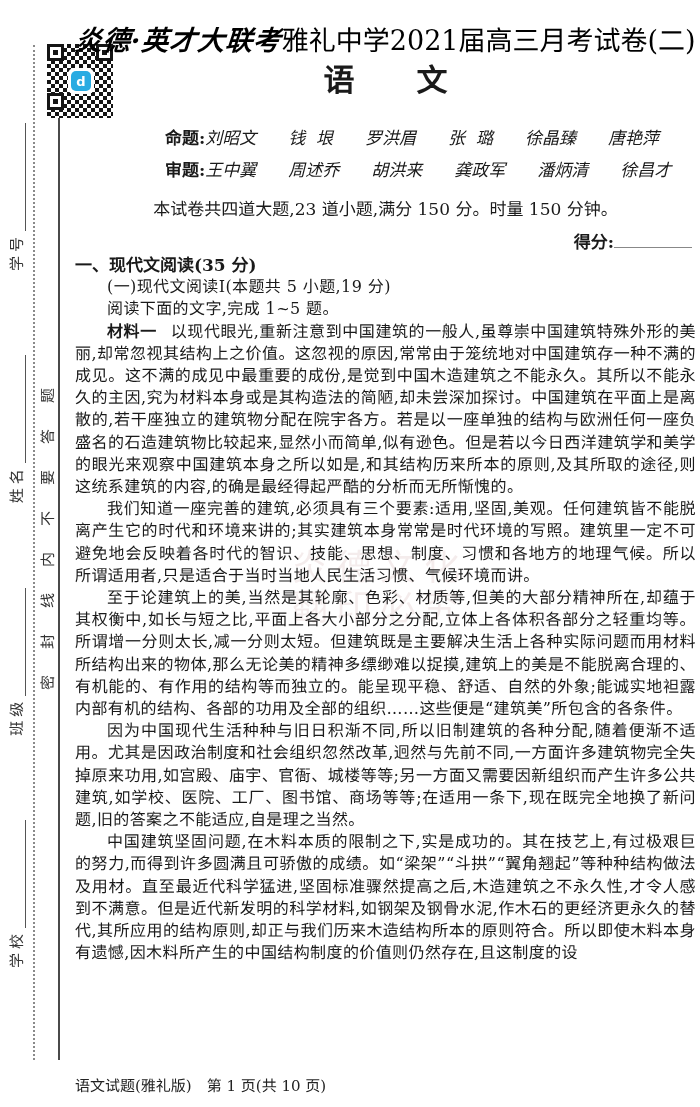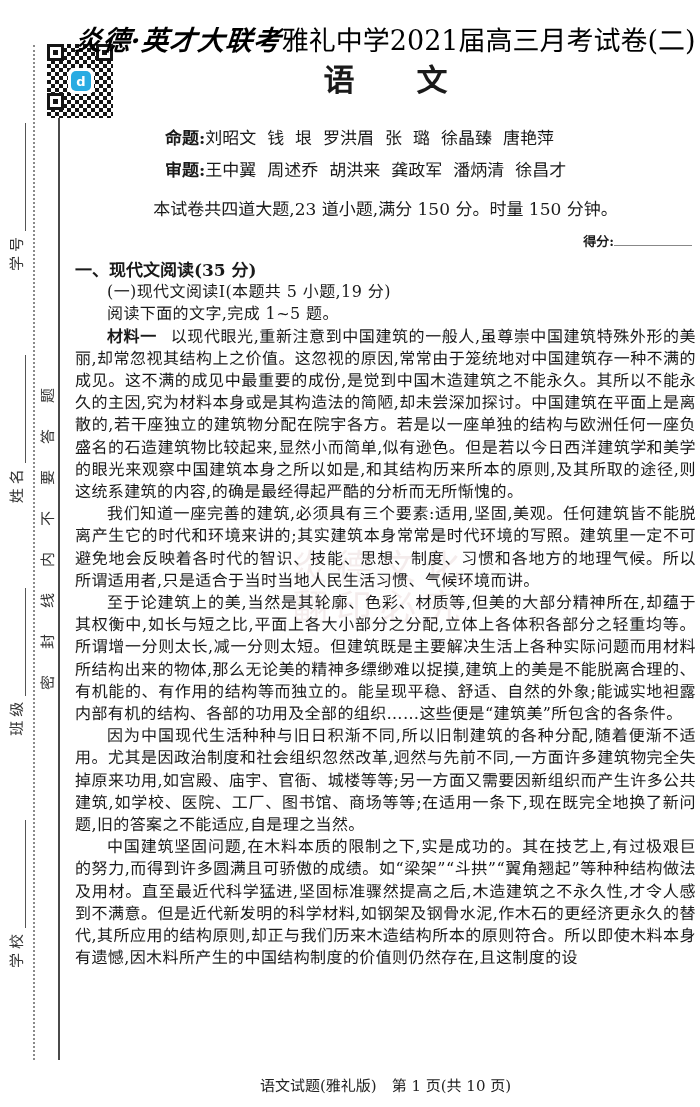--- a/index.html
+++ b/index.html
@@ -43,36 +43,36 @@
   .qr-logo { position:absolute; left:21px; top:24px; width:26px; height:26px; background:#ffffff;
     border-radius:6px; display:flex; align-items:center; justify-content:center; }
   .qr-logo-inner { width:20px; height:20px; border-radius:5px; display:flex; align-items:center;
     justify-content:center; color:#fff; font-size:13px; font-weight:bold;
     font-family:"DejaVu Sans", sans-serif; }
 
   .meta { margin-top:26px; padding-left:70px; font-size:17px; line-height:24px; }
   .meta-row { display:flex; white-space:nowrap;margin-left:20px; }
   .meta-row + .meta-row { margin-top:8px; }
   .meta-label { font-weight:bold; }
-  .meta-names { display:flex; gap:11px; }
+  .meta-names { display:flex; gap:32px;font-style:italic; }
   .meta-names span { white-space:pre; }
 
   .exam-info { margin-top:15px; text-align:center; font-size:17px; line-height:24px; }
 
-  .score-row { margin-top:9px; text-align:right; font-size:13px; line-height:24px; padding-right:4px; }
+  .score-row { margin-top:9px; text-align:right; font-size:17px; line-height:24px; padding-right:4px; }
   .score-label { font-weight:bold; }
   .score-blank { display:inline-block; width:78px; border-bottom:1.5px solid #888; height:15px; }
 
-  .body-text { margin-top:5px; font-size:16px; line-height:22.2px; letter-spacing:0.4px; }
+  .body-text { font-size:16px; line-height:22.2px; letter-spacing:0.4px; }
   .sec-title { font-weight:bold; font-size:17px; letter-spacing:0; }
   .sub-title, .prompt { text-indent:2em; }
   .para { text-indent:2em; text-align:justify; }
   .mat-label { font-weight:bold; margin-right:14px; }
 
-  .footer { position:absolute; left:75px; width:621px; bottom:12px; text-align:center;
+  .footer { position:absolute; left:75px; width:621px; bottom:12px; 
     font-size:15px; color:#222; z-index:1; }
 </style>
 </head>
 <body>
 
 <div class="page">
 
   <div class="watermark">
     <div>炎德文化</div>
     <div>翻印必究</div>

